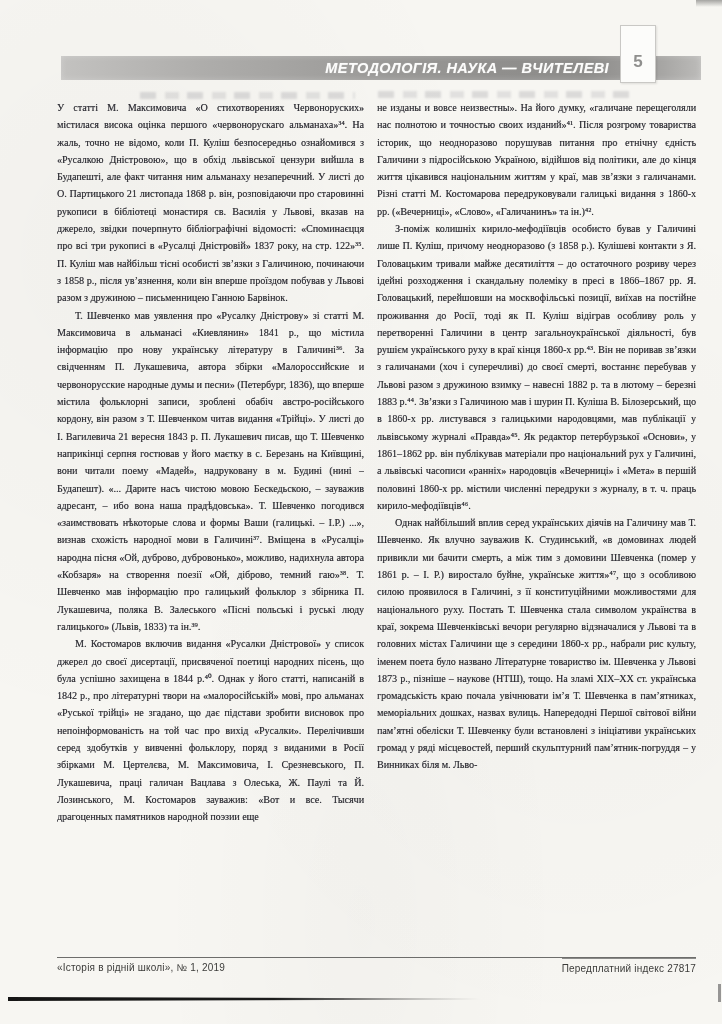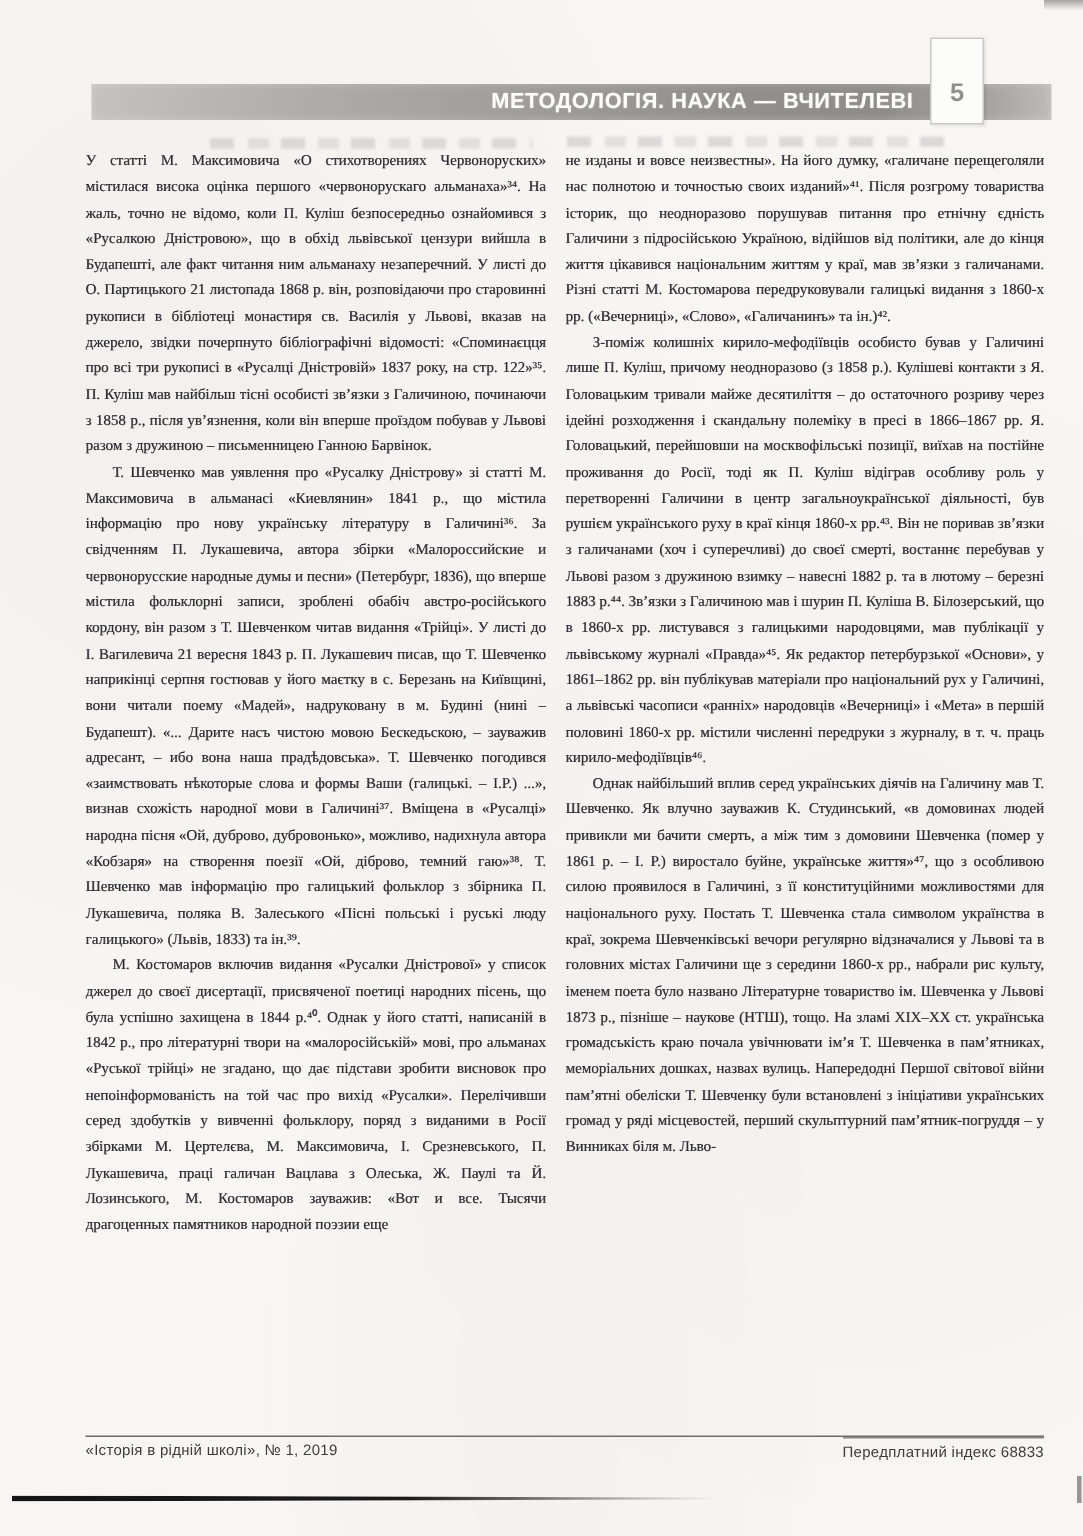--- a/index.html
+++ b/index.html
@@ -21,20 +21,21 @@
     position: absolute; left: 61px; top: 56px; width: 640px; height: 24px;
     background: linear-gradient(90deg,#c3c2c0 0%,#aeadab 22%,#9c9b99 48%,#908f8d 68%,#8d8c8a 82%,#a7a6a4 94%,#bcbbb9 100%);
     box-shadow: inset 0 0 6px rgba(255,255,255,0.25);
   }
   .header-title {
     position: absolute; right: 92px; top: 0; line-height: 24px;
     font-family: "Liberation Sans", sans-serif;
     font-weight: bold; font-size: 14.5px; letter-spacing: 0.4px;
     color: #fcfcfb; text-shadow: 0 0 1px rgba(255,255,255,0.5);
     white-space: nowrap;
+    font-style: italic;
   }
   .page-tab {
     position: absolute; left: 620px; top: 25px; width: 36px; height: 58px;
     background: #fcfcfa;
     border: 1px solid #c9c8c5;
     box-shadow: 1px 1px 2px rgba(0,0,0,0.10);
     display: flex; align-items: center; justify-content: center;
     padding-top: 16px;
   }
   .page-number {
@@ -113,21 +114,21 @@
     </div>
     <div class="col col-right">
       <p class="para">не изданы и вовсе неизвестны». На його думку, «галичане перещеголяли нас полнотою и точностью своих изданий»⁴¹. Після розгрому товариства історик, що неодноразово порушував питання про етнічну єдність Галичини з підросійською Україною, відійшов від політики, але до кінця життя цікавився національним життям у краї, мав зв’язки з галичанами. Різні статті М. Костомарова передруковували галицькі видання з 1860-х рр. («Вечерниці», «Слово», «Галичанинъ» та ін.)⁴².</p>
       <p class="para indent">З-поміж колишніх кирило-мефодіївців особисто бував у Галичині лише П. Куліш, причому неодноразово (з 1858 р.). Кулішеві контакти з Я. Головацьким тривали майже десятиліття – до остаточного розриву через ідейні розходження і скандальну полеміку в пресі в 1866–1867 рр. Я. Головацький, перейшовши на москвофільські позиції, виїхав на постійне проживання до Росії, тоді як П. Куліш відіграв особливу роль у перетворенні Галичини в центр загальноукраїнської діяльності, був рушієм українського руху в краї кінця 1860-х рр.⁴³. Він не поривав зв’язки з галичанами (хоч і суперечливі) до своєї смерті, востаннє перебував у Львові разом з дружиною взимку – навесні 1882 р. та в лютому – березні 1883 р.⁴⁴. Зв’язки з Галичиною мав і шурин П. Куліша В. Білозерський, що в 1860-х рр. листувався з галицькими народовцями, мав публікації у львівському журналі «Правда»⁴⁵. Як редактор петербурзької «Основи», у 1861–1862 рр. він публікував матеріали про національний рух у Галичині, а львівські часописи «ранніх» народовців «Вечерниці» і «Мета» в першій половині 1860-х рр. містили численні передруки з журналу, в т. ч. праць кирило-мефодіївців⁴⁶.</p>
       <p class="para indent">Однак найбільший вплив серед українських діячів на Галичину мав Т. Шевченко. Як влучно зауважив К. Студинський, «в домовинах людей привикли ми бачити смерть, а між тим з домовини Шевченка (помер у 1861 р. – І. Р.) виростало буйне, українське життя»⁴⁷, що з особливою силою проявилося в Галичині, з її конституційними можливостями для національного руху. Постать Т. Шевченка стала символом українства в краї, зокрема Шевченківські вечори регулярно відзначалися у Львові та в головних містах Галичини ще з середини 1860-х рр., набрали рис культу, іменем поета було названо Літературне товариство ім. Шевченка у Львові 1873 р., пізніше – наукове (НТШ), тощо. На зламі XIX–XX ст. українська громадськість краю почала увічнювати ім’я Т. Шевченка в пам’ятниках, меморіальних дошках, назвах вулиць. Напередодні Першої світової війни пам’ятні обеліски Т. Шевченку були встановлені з ініціативи українських громад у ряді місцевостей, перший скульптурний пам’ятник-погруддя – у Винниках біля м. Льво-</p>
     </div>
   </div>
 
   <div class="footer">
     <span class="footer-left">«Історія в рідній школі», № 1, 2019</span>
-    <span class="footer-right">Передплатний індекс 68833</span>
+    <span class="footer-right">Передплатний індекс 27817</span>
   </div>
 
   <div class="ghost ghost-left"></div>
   <div class="ghost ghost-right"></div>
   <div class="bottom-edge-line"></div>
   <div class="corner-smudge"></div>
   <div class="right-edge-mark"></div>
 
 </div>
 

